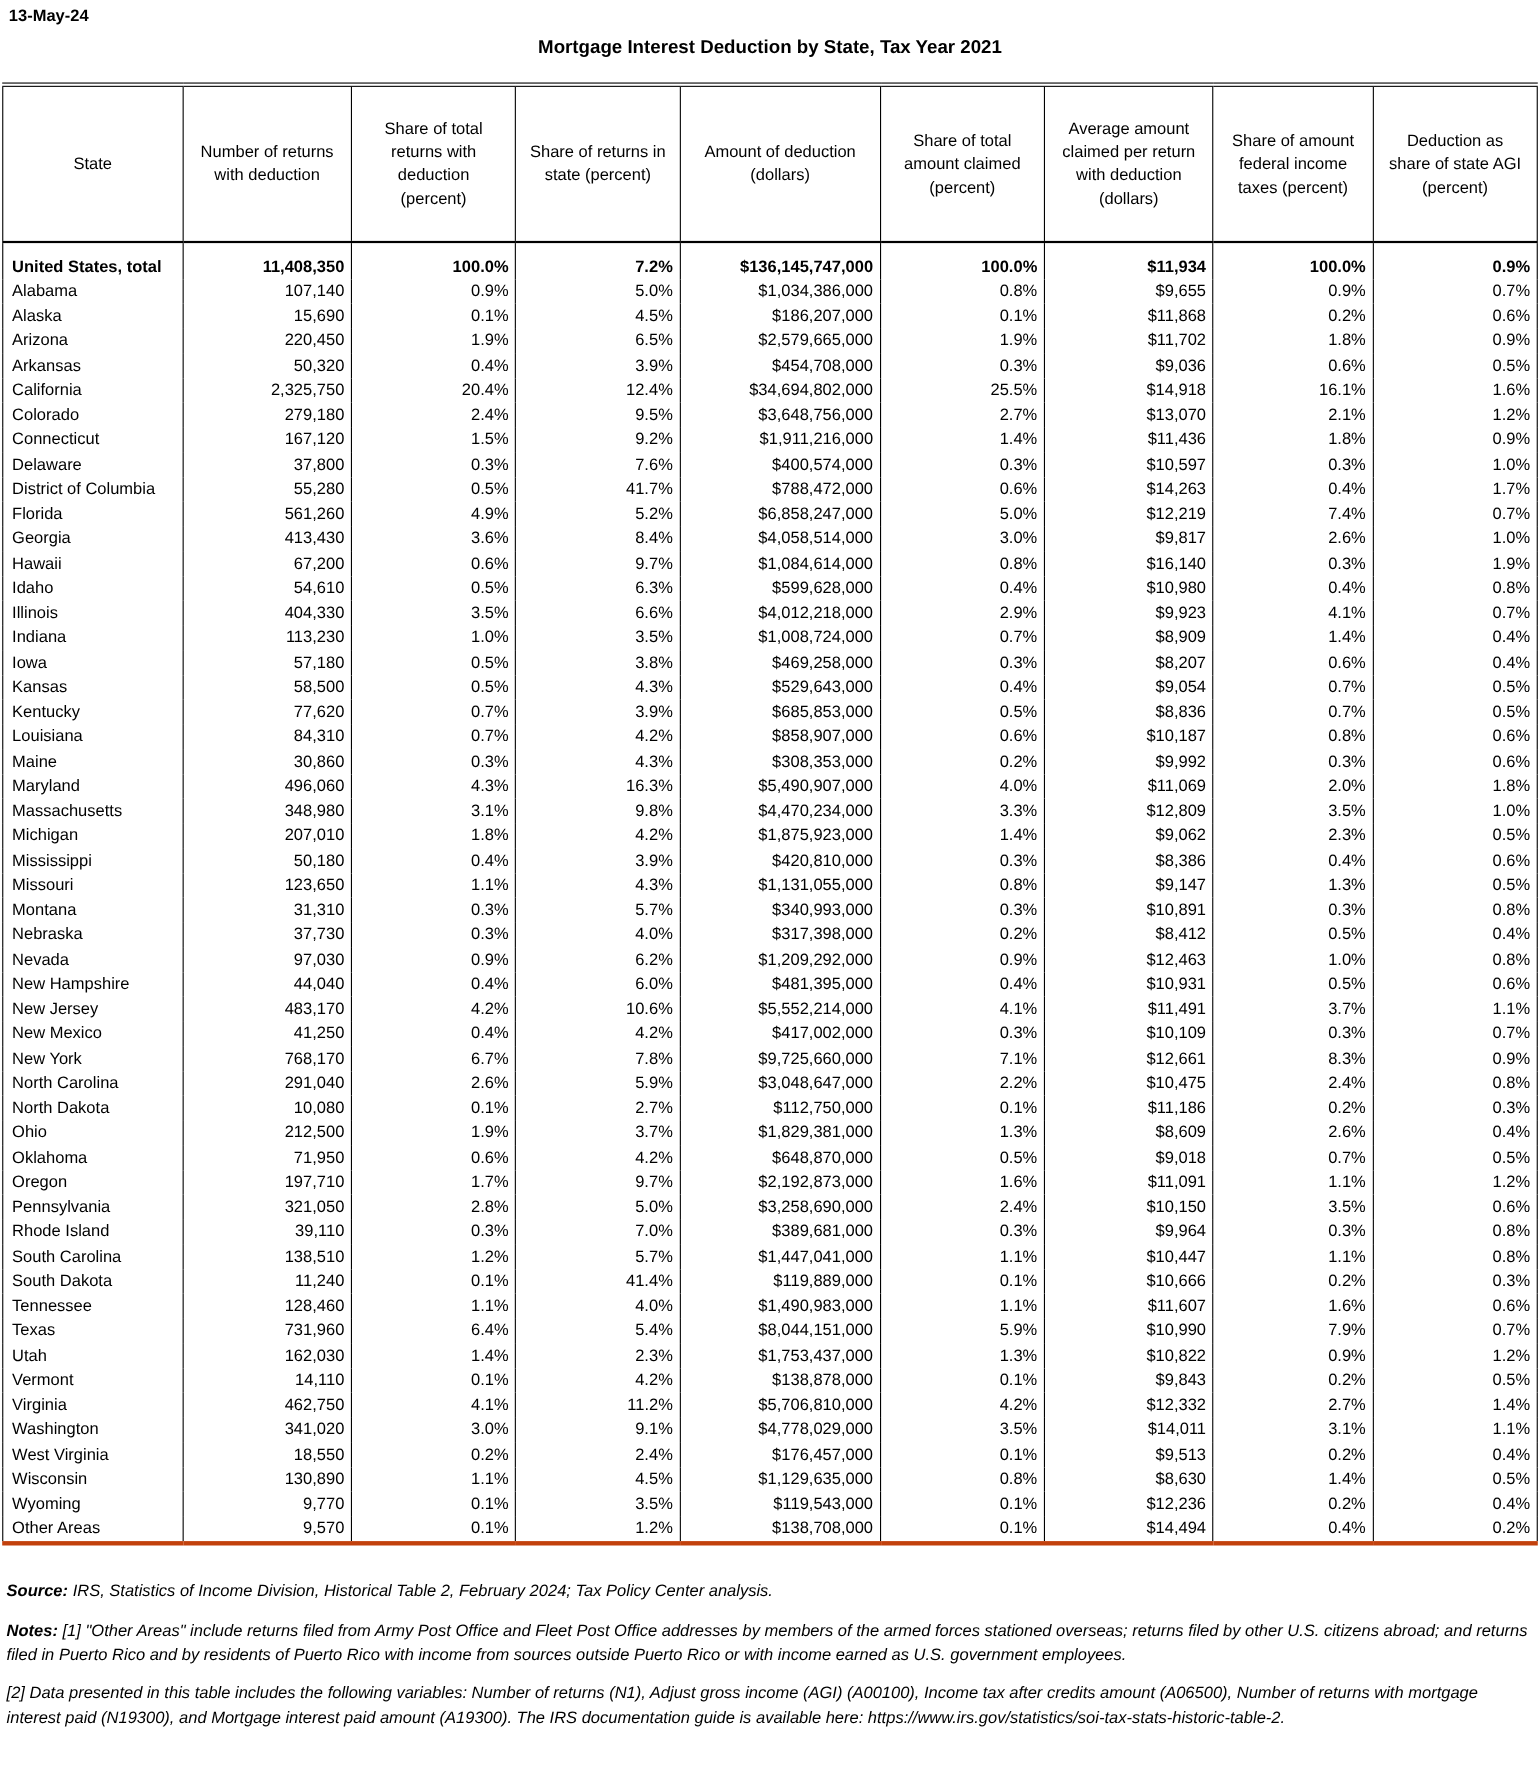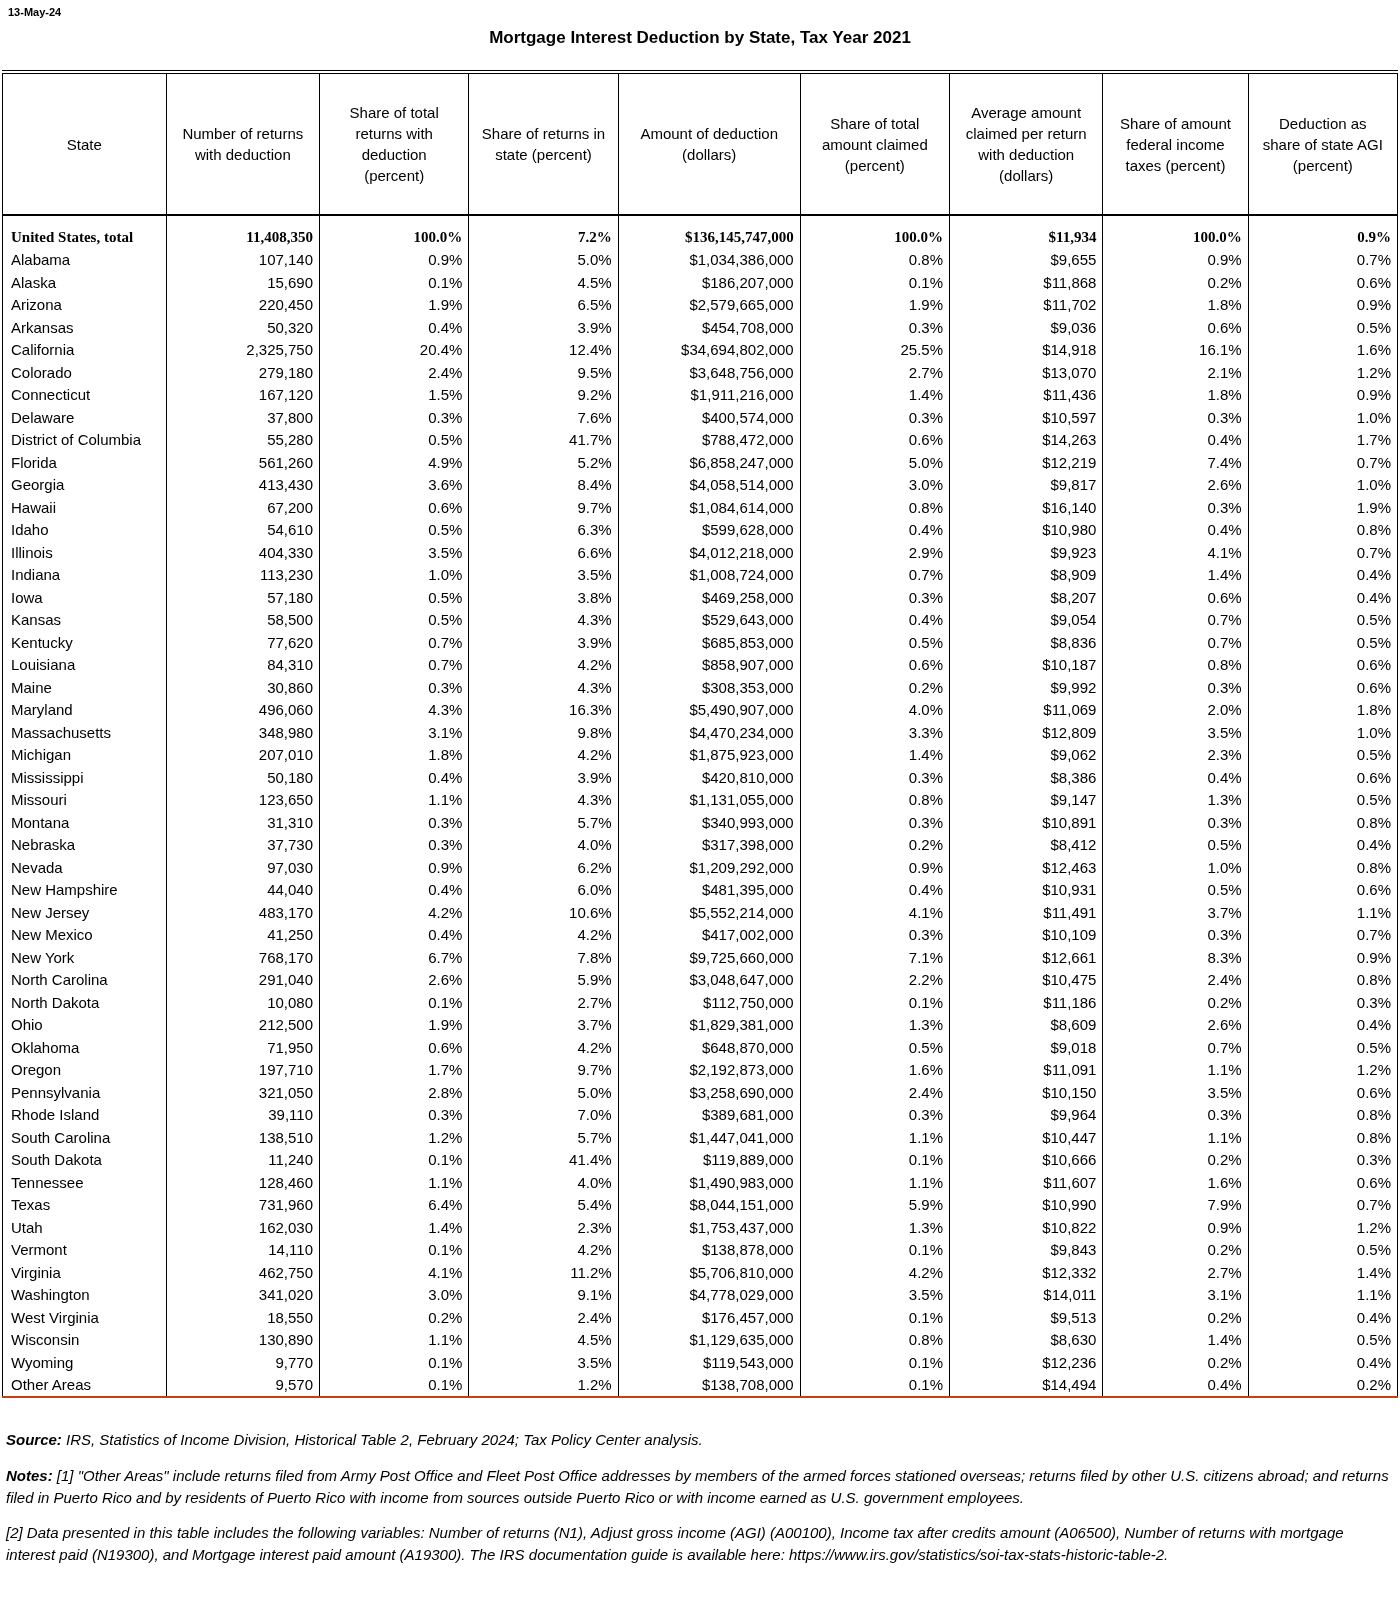--- a/index.html
+++ b/index.html
@@ -11,21 +11,21 @@
   }
   .page {
     width: 1400px;
     height: 1614px;
     box-sizing: border-box;
     padding: 6px 2px 0 2px;
     overflow: hidden;
   }
   .date {
     font-weight: bold;
-    font-size: 11px;
+    font-size: 15px;
     padding-left: 6px;
   }
   .title {
     text-align: center;
     font-weight: bold;
     font-size: 17px;
     margin-top: 10px;
     margin-bottom: 22px;
   }
   table.mid {
@@ -58,25 +58,24 @@
     overflow: hidden;
   }
   table.mid tbody td:first-child {
     text-align: left;
     padding-left: 8px;
   }
   table.mid tbody tr:first-child td {
     padding-top: 11px;
   }
   table.mid tbody tr:last-child td {
-    border-bottom: 2px solid #c2410c;
+    border-bottom: 4px solid #c2410c;
   }
   table.mid tbody tr.total td {
     font-weight: bold;
-    font-family: Liberation Serif, serif;
   }
   .footer {
     margin-top: 31px;
     font-size: 15px;
     padding: 0 4px;
     line-height: 1.45;
     font-style: italic;
   }
   .footer p {
     margin: 0 0 14px 0;

